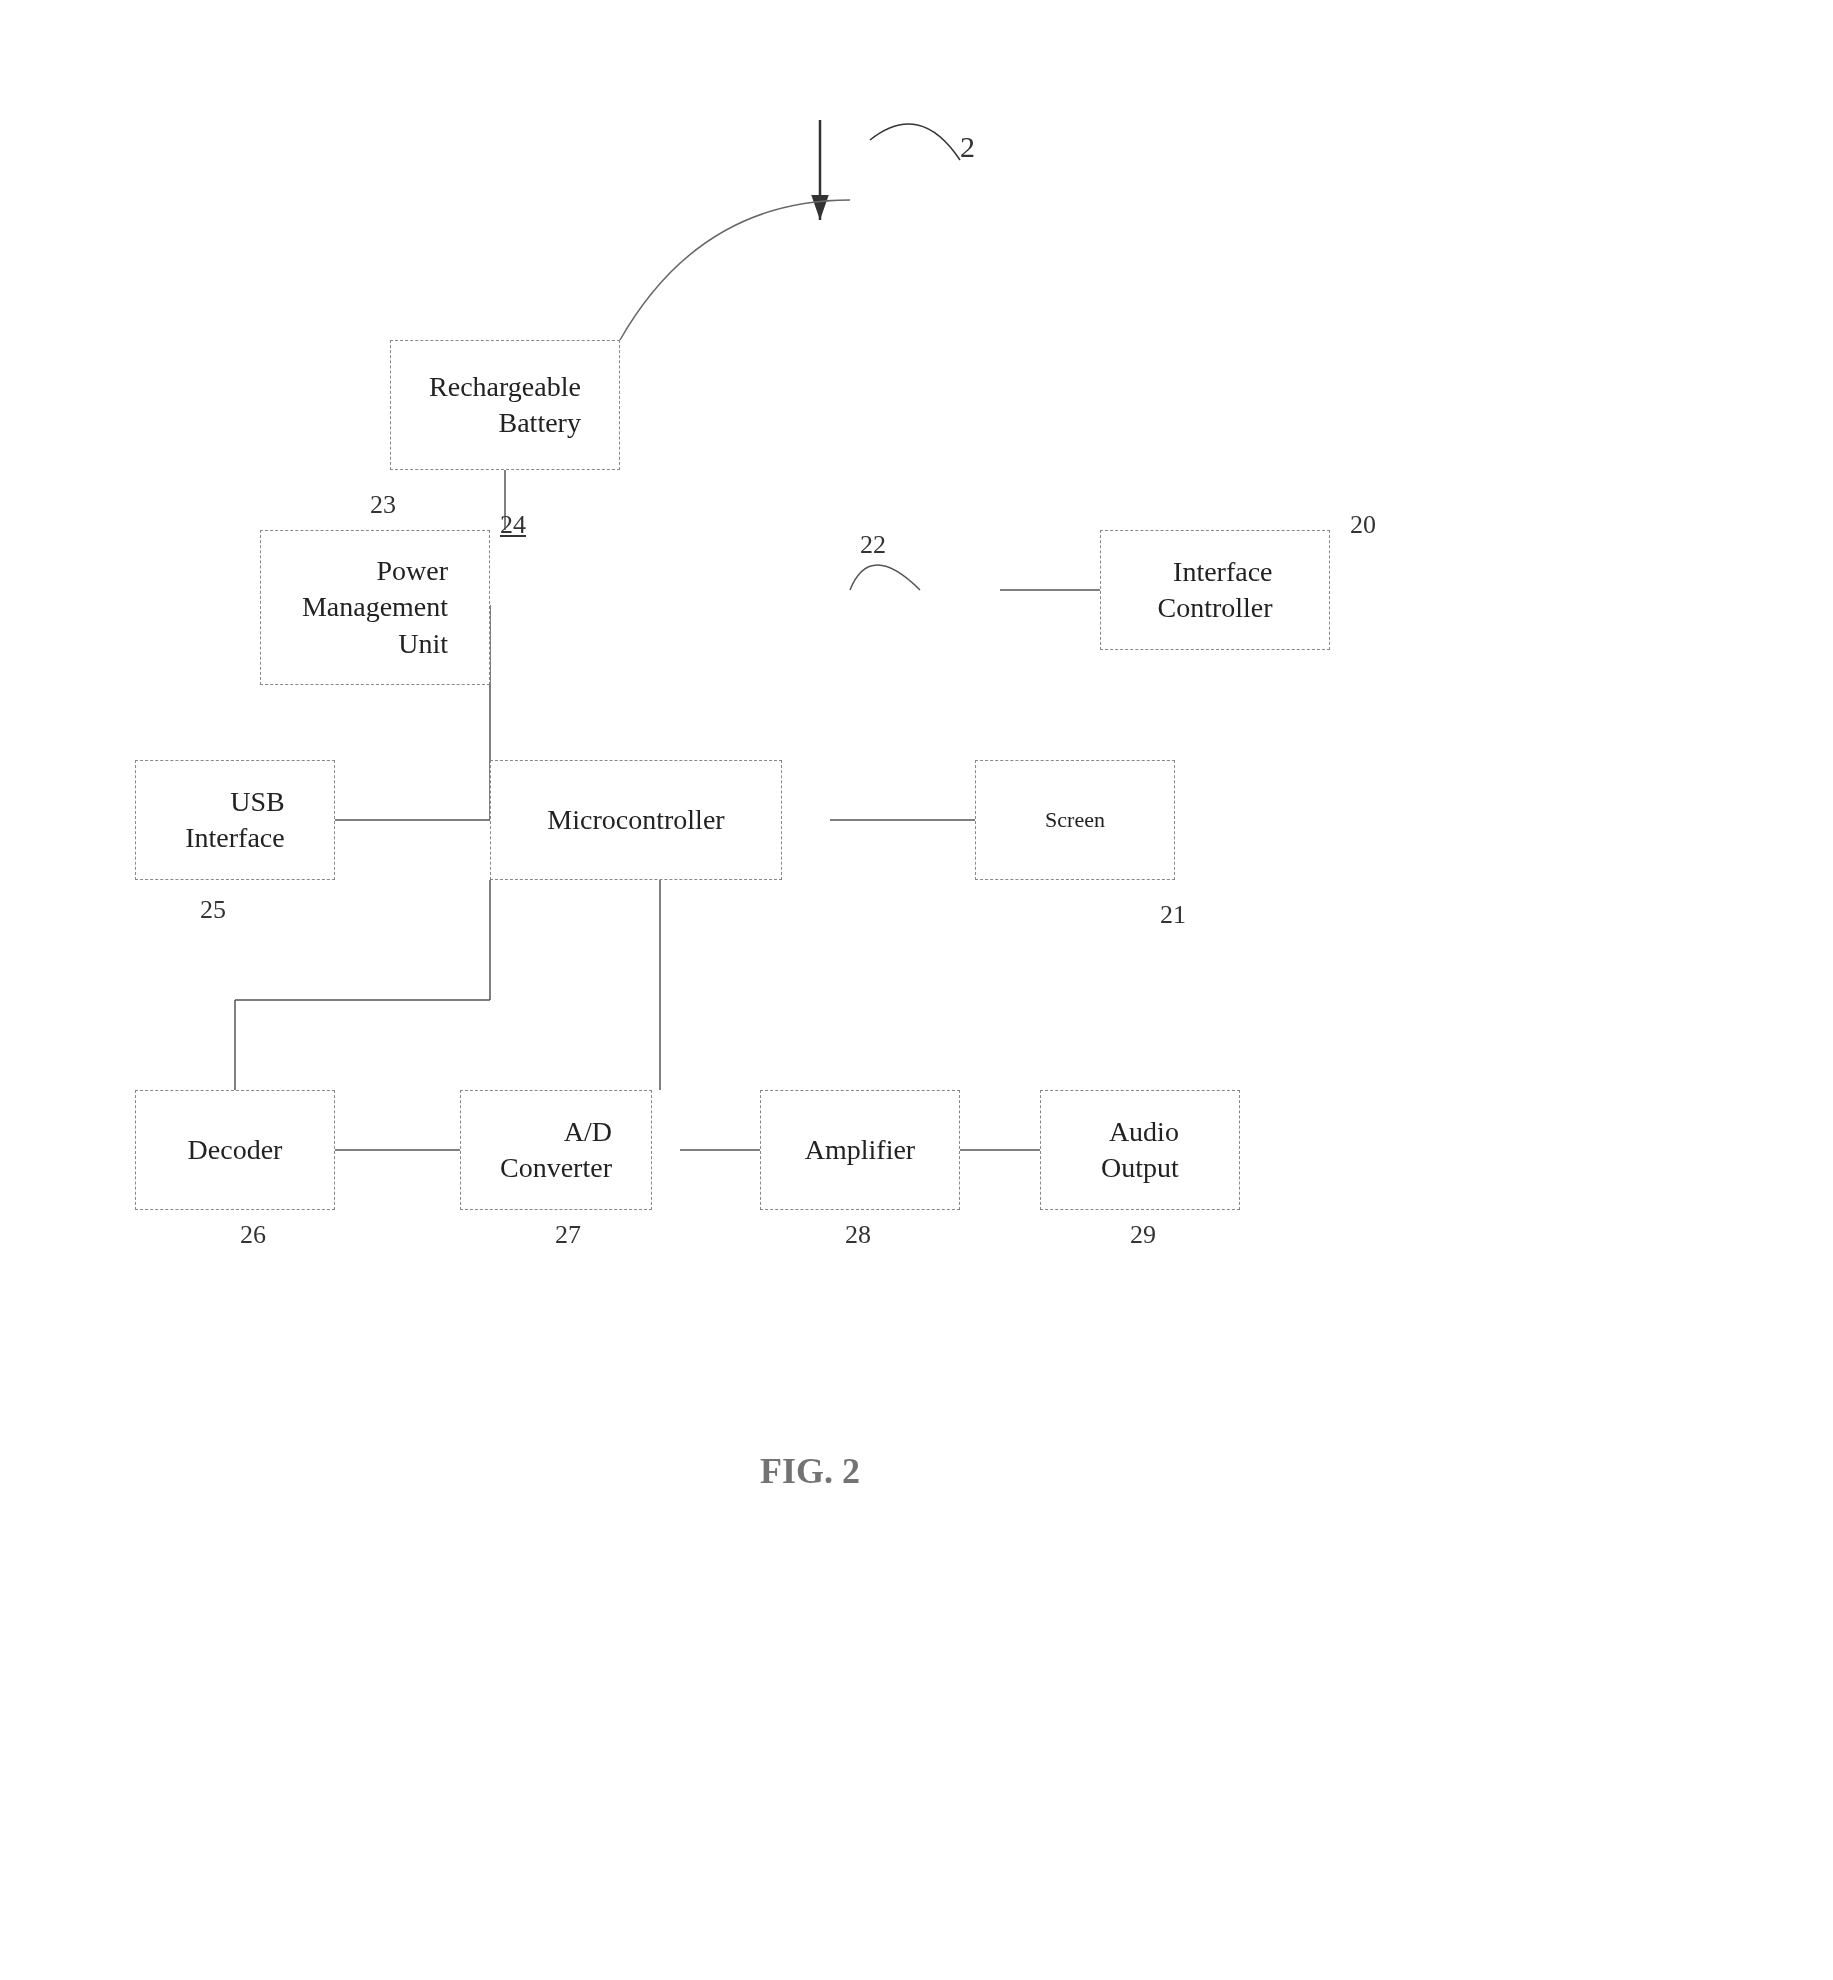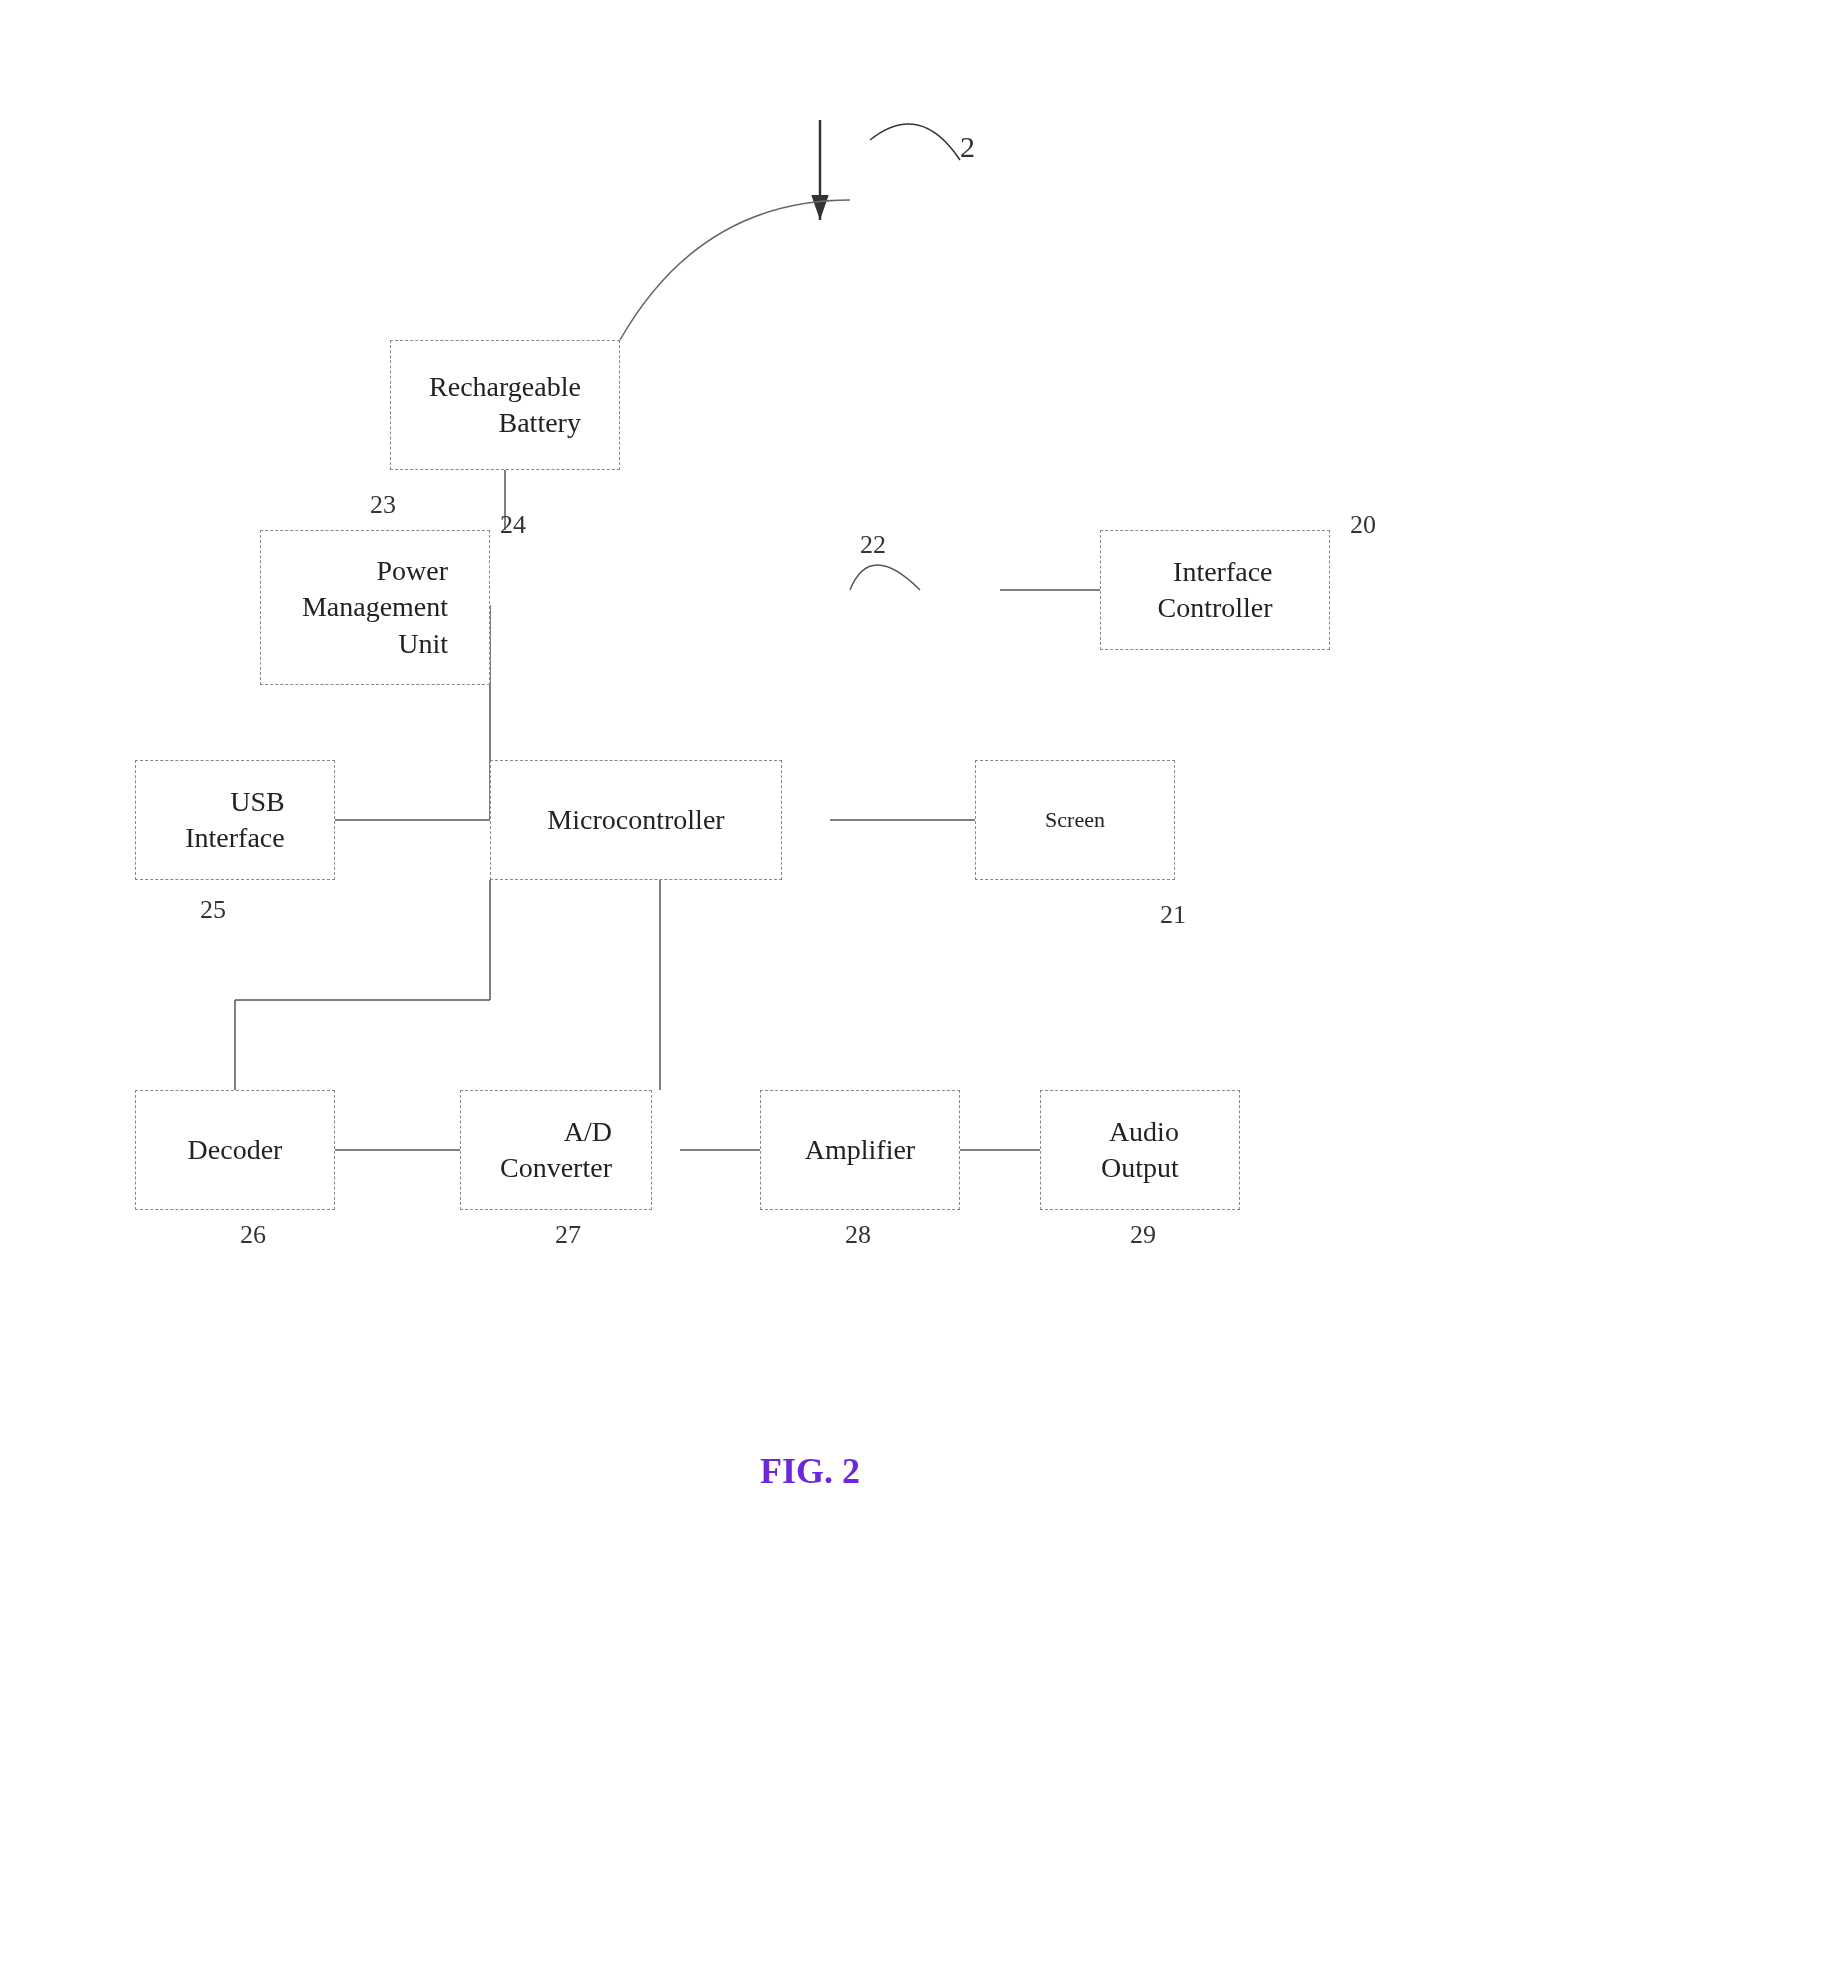--- a/index.html
+++ b/index.html
@@ -34,21 +34,21 @@
     .label {
       position: absolute;
       font-size: 26px;
       color: #333;
       font-family: 'Times New Roman', Times, serif;
     }
     .fig-caption {
       position: absolute;
       font-size: 36px;
       font-weight: bold;
-      color: #6d28d9;
+      color: #737373;
       font-family: 'Times New Roman', Times, serif;
     }
     svg.connections {
       position: absolute;
       top: 0; left: 0;
       width: 1833px;
       height: 1980px;
       pointer-events: none;
     }
   </style>
@@ -102,21 +102,21 @@
   <div class="label" style="left: 960px; top: 130px; font-size:30px;">2</div>
 
   <div class="box" style="left:390px; top:340px; width:230px; height:130px; font-size:28px;">
     <span>Rechargeable<br>Battery</span>
   </div>
   <div class="label" style="left:370px; top:490px;">23</div>
 
   <div class="box" style="left:260px; top:530px; width:230px; height:155px; font-size:28px;">
     <span>Power<br>Management<br>Unit</span>
   </div>
-  <div class="label" style="left:500px; top:510px;">24</div>
+  <div class="label" style="left:500px; top:510px;text-decoration:underline;">24</div>
 
   <div class="box" style="left:1100px; top:530px; width:230px; height:120px; font-size:28px;">
     <span>Interface<br>Controller</span>
   </div>
   <div class="label" style="left:1350px; top:510px;">20</div>
 
   <div class="box" style="left:135px; top:760px; width:200px; height:120px; font-size:28px;font-family:Liberation Serif, serif;">
     <span>USB<br>Interface</span>
   </div>
   <div class="label" style="left:200px; top:895px;">25</div>

